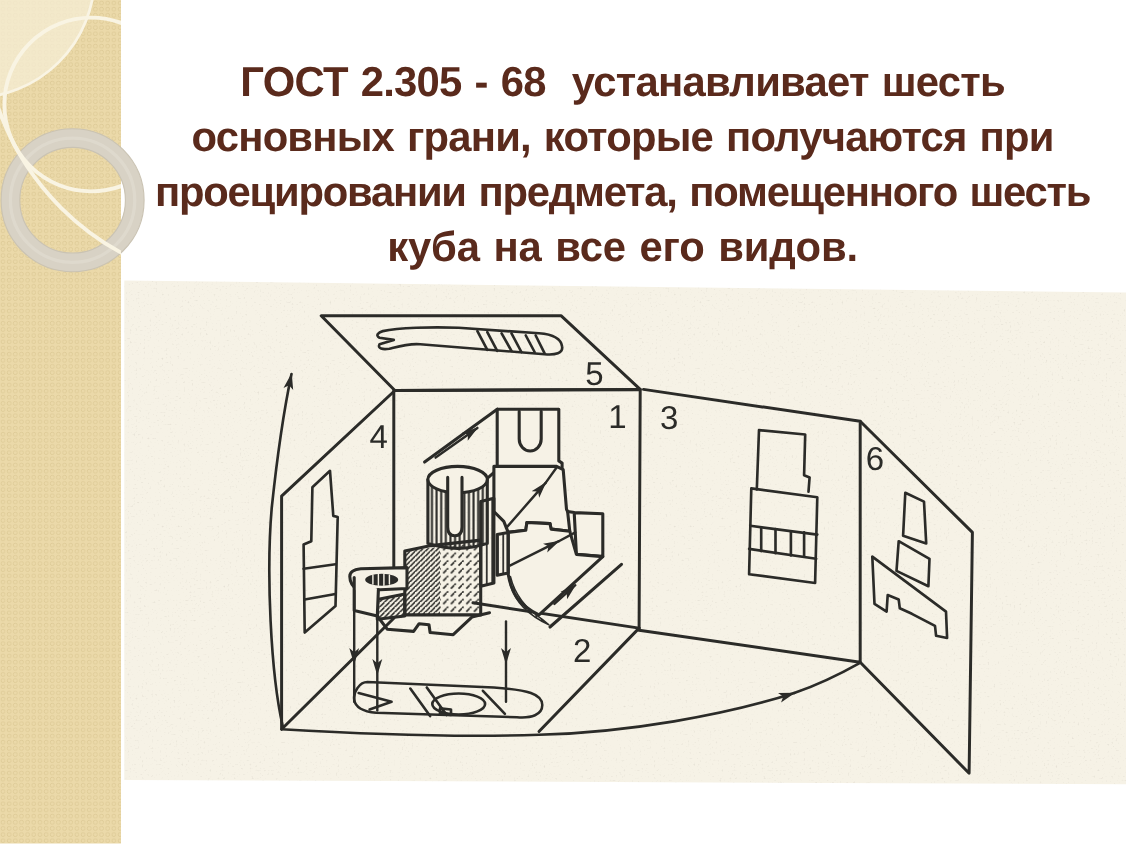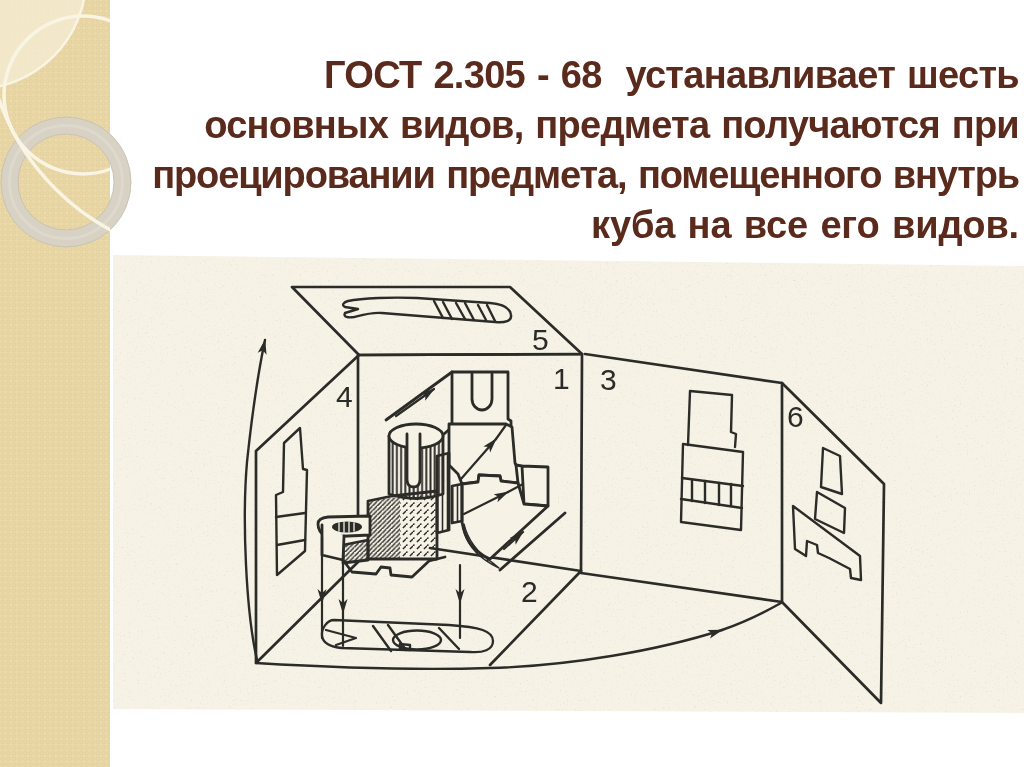--- a/index.html
+++ b/index.html
@@ -1,17 +1,17 @@
 <!DOCTYPE html>
 <html><head>
 <meta charset="utf-8">
 <style>
 html,body{margin:0;padding:0;}
 body{width:1024px;height:767px;background:#ffffff;overflow:hidden;position:relative;font-family:"Liberation Sans",sans-serif;}
-#title{position:absolute;opacity:0.999;will-change:transform;transform:translateZ(0);left:113px;width:906px;top:50px;text-align:right;color:#5a2a1c;font-weight:bold;font-size:38px;line-height:50px;letter-spacing:-0.3px;word-spacing:2px;white-space:nowrap;}
+#title{position:absolute;opacity:0.999;will-change:transform;transform:translateZ(0);left:113px;width:906px;top:50px;text-align:center;color:#5a2a1c;font-weight:bold;font-size:38px;line-height:50px;letter-spacing:-0.3px;word-spacing:2px;white-space:nowrap;}
 svg{position:absolute;left:0;top:0;}
 </style>
 </head>
 <body>
 
 <svg width="1024" height="767" viewBox="0 0 1024 767">
 <defs>
 <pattern id="dots" width="5.6" height="5.6" patternUnits="userSpaceOnUse">
 <rect x="1" y="1" width="3.4" height="3.4" rx="1.5" fill="none" stroke="#ddca96" stroke-width="0.8"></rect>
 </pattern>
@@ -56,22 +56,22 @@
 <g clip-path="url(#stripclip)">
 
 <circle cx="83" cy="95" r="79" fill="none" stroke="#f9f4e3" stroke-width="3.5"></circle>
 
 <circle cx="225" cy="19" r="240" fill="none" stroke="#f9f4e3" stroke-width="3.5"></circle>
 </g>
 </svg>
 
 <div id="title">
 <div style="letter-spacing:-0.69px">ГОСТ 2.305 - 68&nbsp; устанавливает шесть</div>
-<div style="letter-spacing:-0.74px">основных видов, предмета получаются при</div>
-<div style="letter-spacing:-1.13px">проецировании предмета, помещенного внутрь</div>
+<div style="letter-spacing:-0.74px">основных грани, которые получаются при</div>
+<div style="letter-spacing:-1.13px">проецировании предмета, помещенного шесть</div>
 <div style="letter-spacing:-0.16px">куба на все его видов.</div>
 </div>
 
 <svg width="1024" height="767" viewBox="0 0 1024 767" id="fig">
 <g>
 
 <polygon points="113,255 1024,266 1024,713 113,709" fill="#f6f2e6"></polygon>
 <rect x="113" y="250" width="911" height="465" filter="url(#papern)" opacity="0.55" clip-path="url(#scanclip)"></rect>
 </g>
 <g fill="none" stroke="#2b2b28" stroke-width="2.7" stroke-linecap="round" stroke-linejoin="round">

